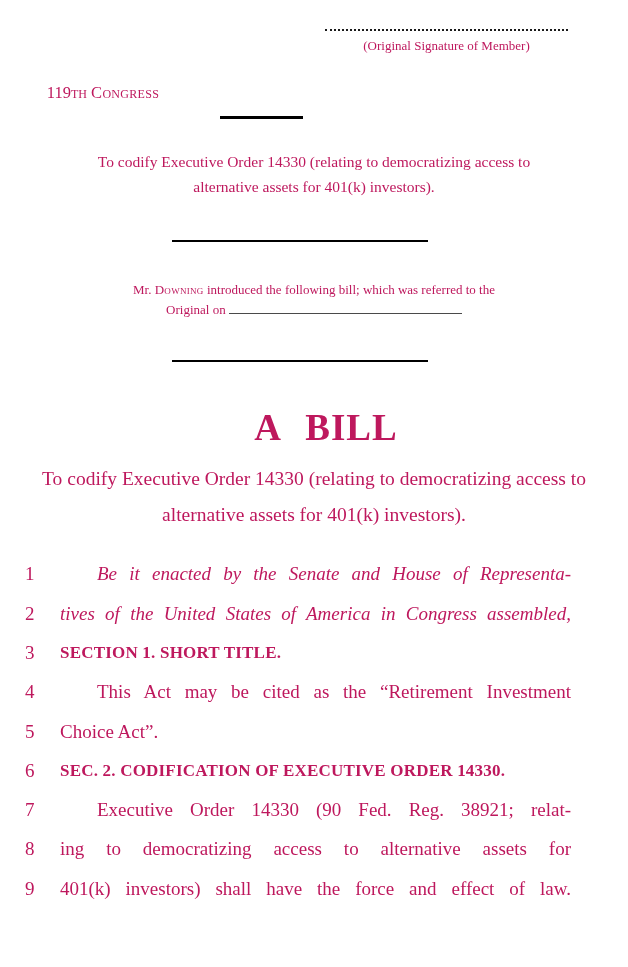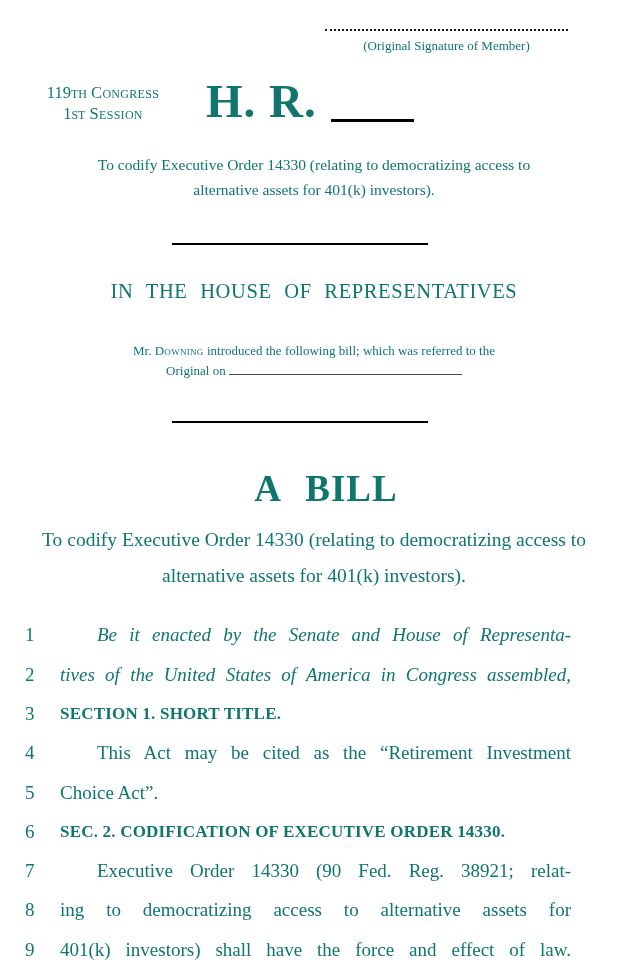--- a/index.html
+++ b/index.html
@@ -6,21 +6,21 @@
   body {
     background: #e9e9e9;
     font-family: "Liberation Serif", "DejaVu Serif", serif;
   }
   .page {
     position: relative;
     width: 628px;
     height: 967px;
     margin: 0 auto;
     background: #ffffff;
-    color: #0f766e;
+    color: #be185d;
     overflow: hidden;
   }
 
   
   .sig-block { width: 243px; margin: 29px 60px 0 auto; }
   .sig-line { border-top: 2px dotted #1a1a1a; height: 0; }
   .sig-caption { text-align: center; font-size: 13px; padding-top: 7px; white-space: nowrap; }
 
   
   .head-row { display: flex; align-items: flex-start; margin: 24px 0 4px 24px; }
@@ -69,33 +69,30 @@
 <div class="page">
 
   <div class="sig-block">
     <div class="sig-line"></div>
     <div class="sig-caption">(Original Signature of Member)</div>
   </div>
 
   <div class="head-row">
     <div class="congress-block">
       <div><span>119</span><span class="ord-suffix">TH</span> <span class="sc-word">Congress</span></div>
-      <div><span>1</span><span class="ord-suffix">ST</span> <span class="sc-word">Session</span></div>
     </div>
     <div class="hr-heading">
-      <span class="hr-text">H. R.</span>
       <span class="hr-blank"></span>
     </div>
   </div>
 
   <div class="title-top">To codify Executive Order 14330 (relating to democratizing access to alternative assets for 401(k) investors).</div>
 
   <hr class="center-rule rule-1">
 
-  <div class="chamber">IN THE HOUSE OF REPRESENTATIVES</div>
 
   <div class="intro">
     <span>Mr. </span><span class="sc-word">Downing</span><span> introduced the following bill; which was referred to the</span><br>
     <span>Original on </span><span class="committee-blank"></span>
   </div>
 
   <hr class="center-rule rule-2">
 
   <div class="a-bill">A BILL</div>
 

